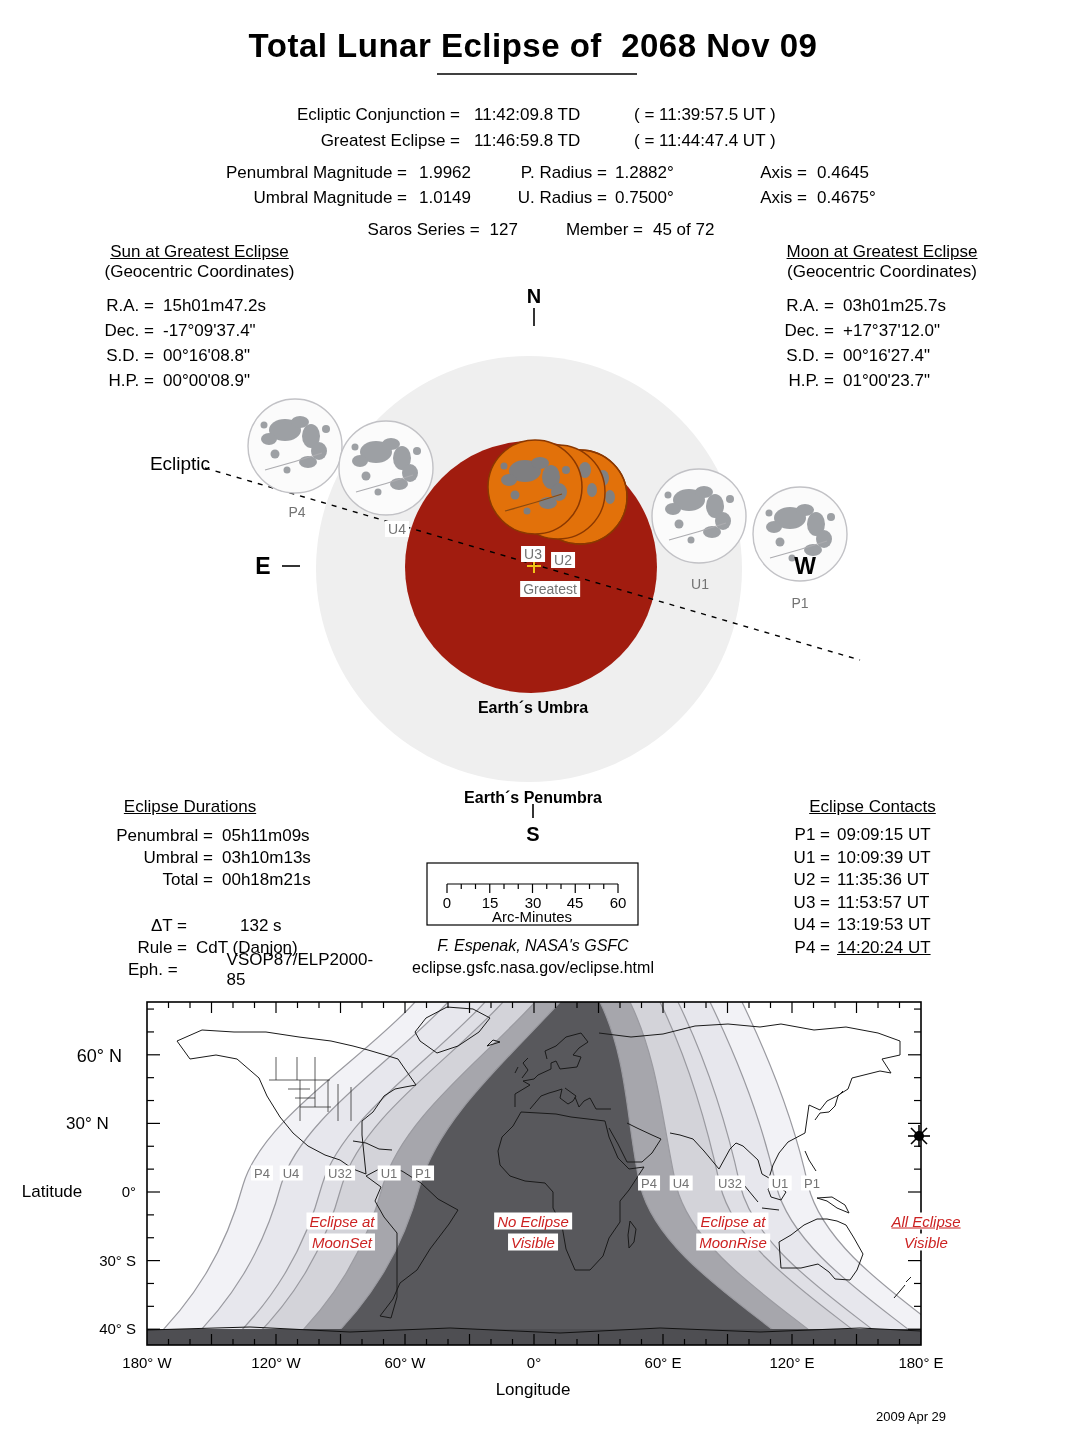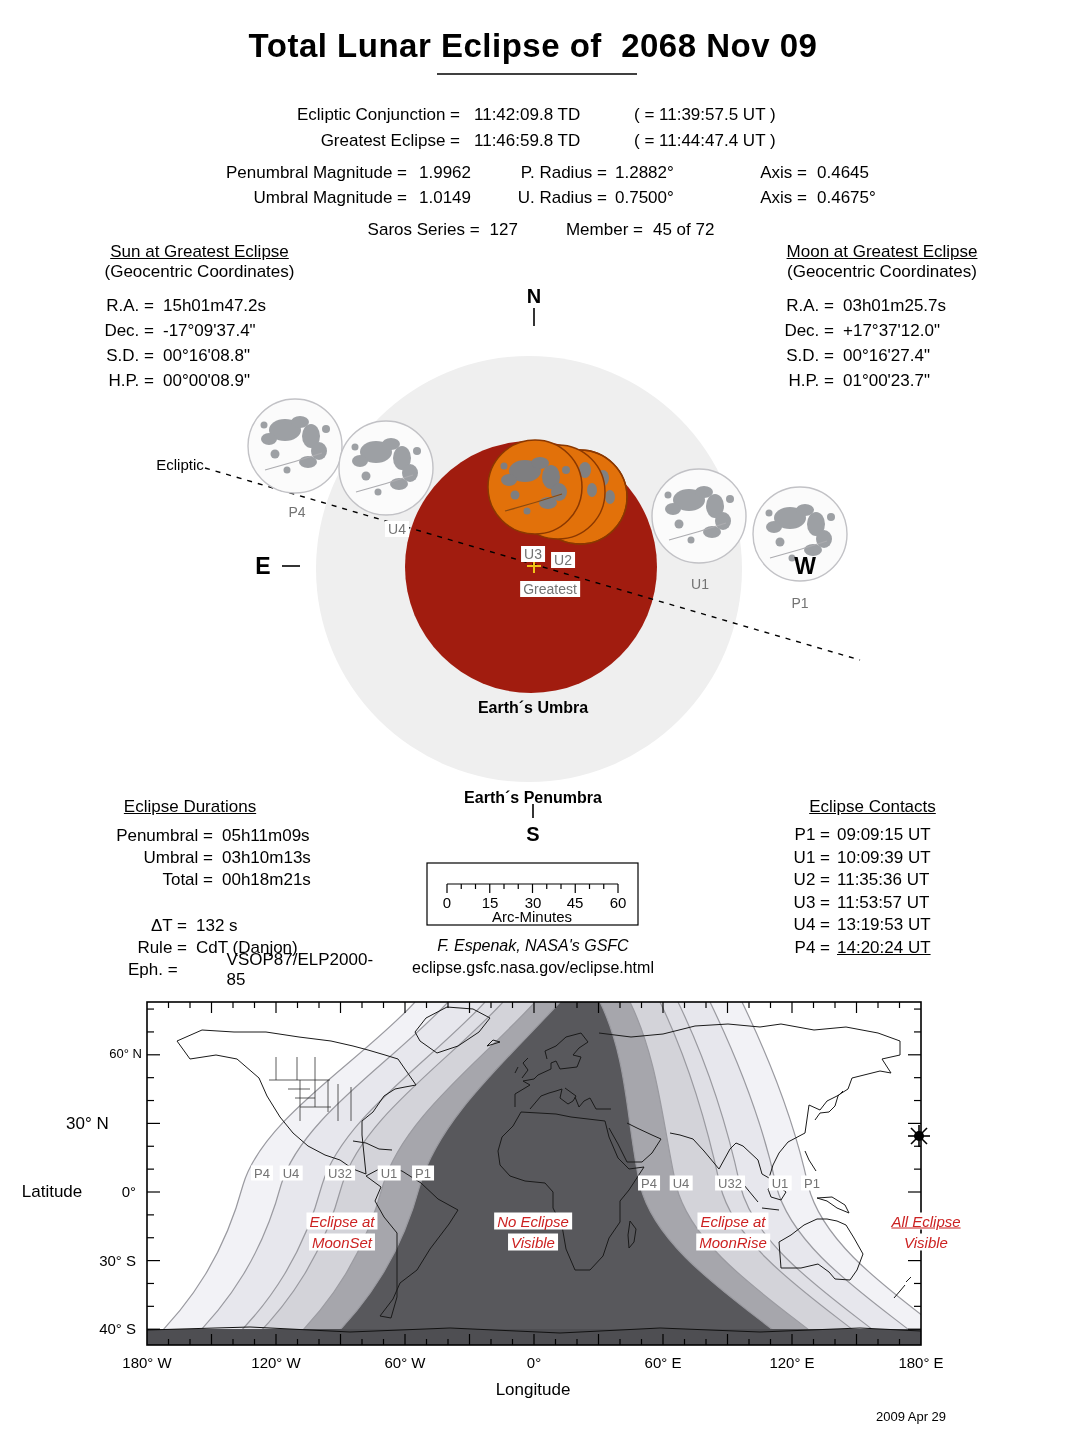--- a/index.html
+++ b/index.html
@@ -400,21 +400,21 @@
     <div class="row">
         <span class="k" style="width:62px;">H.P. =</span>
         <span class="v">01°00'23.7"</span>
       </div>
   </div>
 
   <div class="txt ctr bold" style="left:534px;top:296px;font-size:20px;">N</div>
   <div class="txt ctr bold" style="left:533px;top:834px;font-size:20px;">S</div>
   <div class="txt ctr bold" style="left:263px;top:566px;font-size:23px;">E</div>
   <div class="txt ctr bold" style="left:805px;top:566px;font-size:23px;">W</div>
-  <div class="txt ctr" style="left:180px;top:464px;font-size:15px;">Ecliptic</div>
+  <div class="txt ctr" style="left:180px;top:464px;font-size:19px;">Ecliptic</div>
   <div class="txt ctr blue" style="left:297px;top:512px;font-size:14px;">P4</div>
   <div class="txt ctr blue badge" style="left:397px;top:529px;font-size:14px;">U4</div>
   <div class="txt ctr blue badge" style="left:533px;top:554px;font-size:14px;">U3</div>
   <div class="txt ctr blue badge" style="left:563px;top:560px;font-size:14px;">U2</div>
   <div class="txt ctr blue badge" style="left:550px;top:589px;font-size:14px;">Greatest</div>
   <div class="txt ctr blue" style="left:700px;top:584px;font-size:14px;">U1</div>
   <div class="txt ctr blue" style="left:800px;top:603px;font-size:14px;">P1</div>
   <div class="txt ctr bold" style="left:533px;top:708px;font-size:16px;">Earth´s Umbra</div>
   <div class="txt ctr bold" style="left:533px;top:798px;font-size:16px;">Earth´s Penumbra</div>
 
@@ -438,21 +438,21 @@
     <div class="row" style="height:22px;">
         <span class="k" style="width:118px;">Umbral =</span>
         <span class="v">03h10m13s</span>
       </div>
     <div class="row" style="height:22px;">
         <span class="k" style="width:118px;">Total =</span>
         <span class="v">00h18m21s</span>
       </div>
   </div>
   <div class="blk" style="left:95px;top:915px;width:280px;">
-    <div class="row" style="height:22px;">
+    <div class="row" style="height:22px;gap:44px;">
         <span class="k" style="width:92px;">ΔT =</span>
         <span class="v">132 s</span>
       </div>
     <div class="row" style="height:22px;">
         <span class="k" style="width:92px;">Rule =</span>
         <span class="v">CdT (Danjon)</span>
       </div>
     <div class="row" style="height:22px;gap:40px;">
         <span class="k" style="width:92px;">Eph. =</span>
         <span class="v">VSOP87/ELP2000-85</span>
@@ -482,21 +482,21 @@
         <span class="k" style="width:40px;">U4 =</span>
         <span class="v" style="padding-left:7px;">13:19:53 UT</span>
       </div>
     <div class="row" style="height:22.5px;">
         <span class="k" style="width:40px;">P4 =</span>
         <span class="v" style="padding-left:7px;text-decoration:underline;">14:20:24 UT</span>
       </div>
   </div>
 
   <div class="txt ctr" style="left:52px;top:1192px;font-size:17px;">Latitude</div>
-  <div class="txt" style="left:72px;top:1046px;width:70px;text-align:right;font-size:13px;">60° N</div>
+  <div class="txt" style="left:52px;top:1046px;width:70px;text-align:right;font-size:18px;">60° N</div>
   <div class="txt" style="left:66px;top:1114px;width:70px;text-align:left;font-size:17px;">30° N</div>
   <div class="txt" style="left:66px;top:1183px;width:70px;text-align:right;font-size:15px;">0°</div>
   <div class="txt" style="left:66px;top:1252px;width:70px;text-align:right;font-size:15px;">30° S</div>
   <div class="txt" style="left:66px;top:1320px;width:70px;text-align:right;font-size:15px;">40° S</div>
 
   <div class="txt ctr" style="left:147px;top:1362px;font-size:15px;">180° W</div>
   <div class="txt ctr" style="left:276px;top:1362px;font-size:15px;">120° W</div>
   <div class="txt ctr" style="left:405px;top:1362px;font-size:15px;">60° W</div>
   <div class="txt ctr" style="left:534px;top:1362px;font-size:15px;">0°</div>
   <div class="txt ctr" style="left:663px;top:1362px;font-size:15px;">60° E</div>

